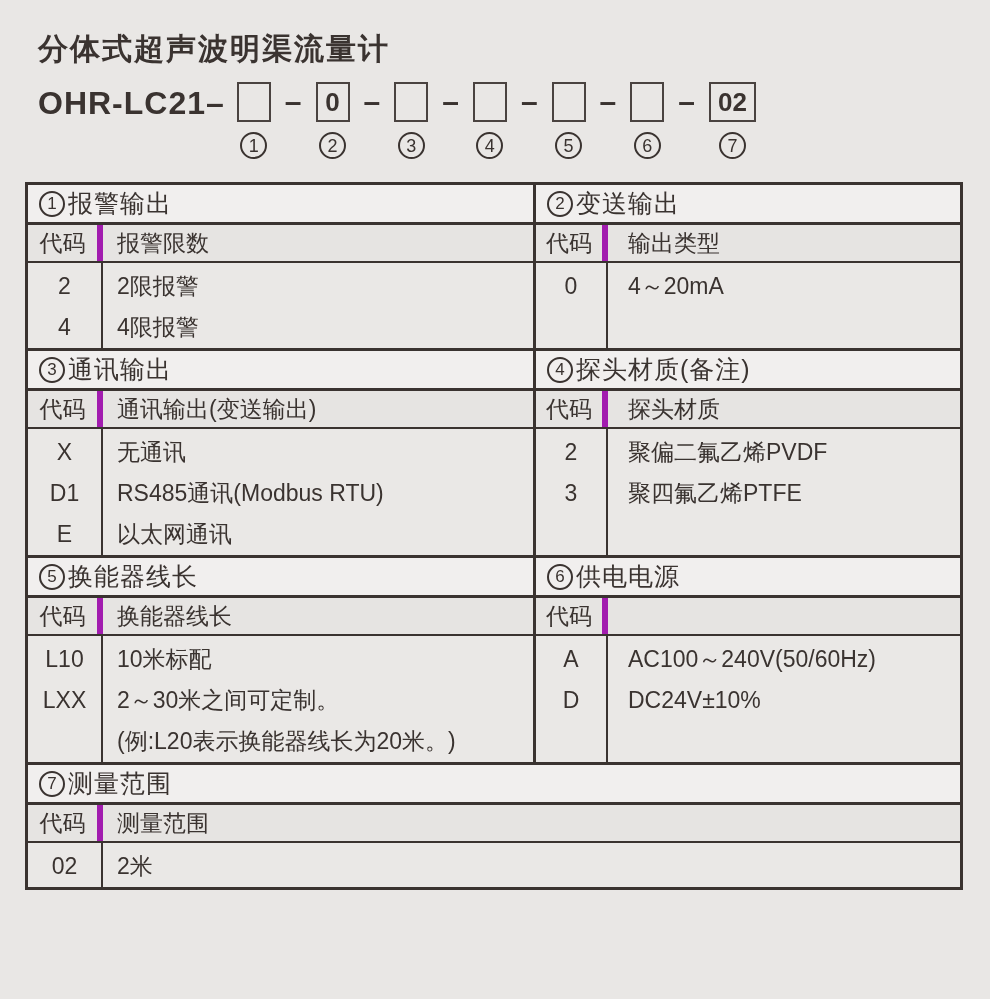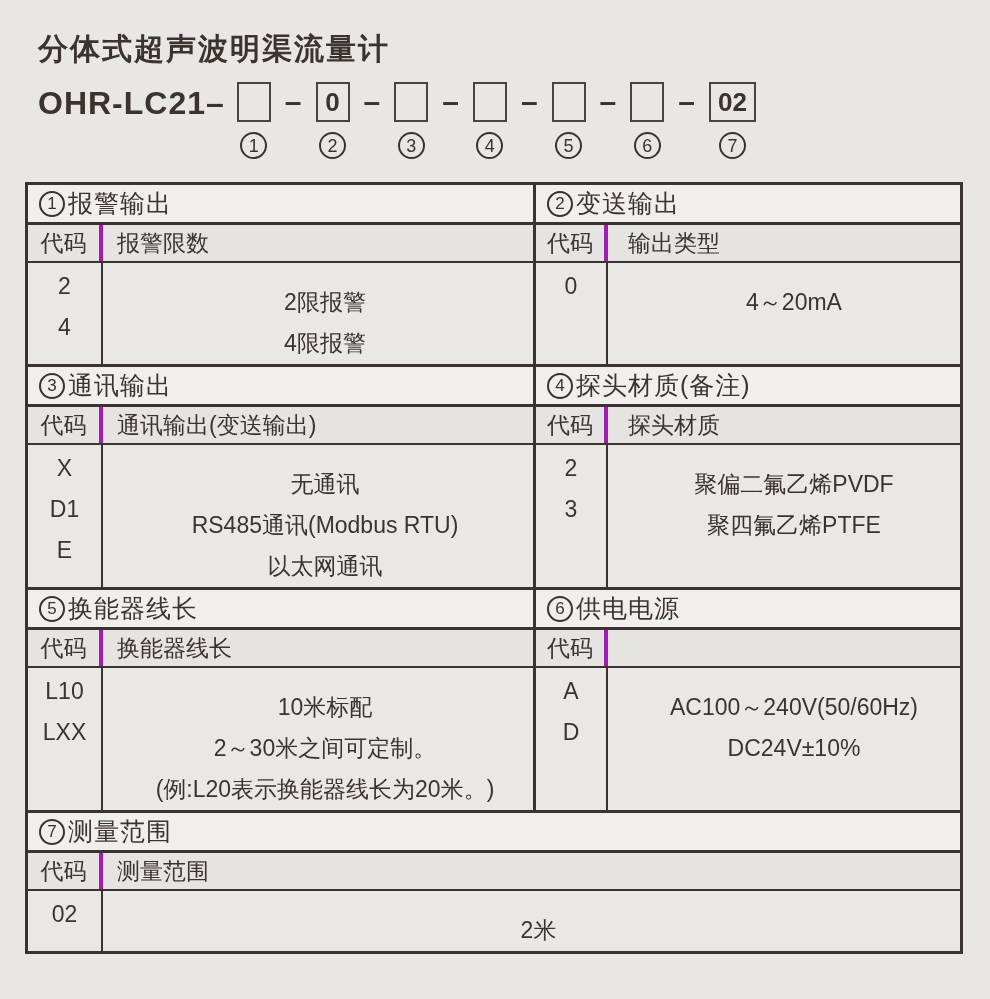--- a/index.html
+++ b/index.html
@@ -74,34 +74,34 @@
   }
   .sub-head {
     height:38px; flex:0 0 38px;
     display:flex; align-items:stretch;
     background:#e6e4e2;
     border-bottom:2px solid #3a3330;
     font-size:23px;
   }
   .code-h {
     width:75px; flex:0 0 75px;
-    border-right:4px solid #a21caf;
+    border-right:6px solid #a21caf;
     display:flex; align-items:center; justify-content:center;
   }
   .half-right .code-h, .half-right .code-c { width:72px; flex:0 0 72px; }
   .desc-h { flex:1; display:flex; align-items:center; padding-left:14px; }
   .half-right .desc-h, .half-right .desc-c { padding-left:20px;border-radius:16px; }
 
   .sub-body { display:flex; flex:1; font-size:23px; }
   .code-c {
     width:75px; flex:0 0 75px;
     border-right:2px solid #3a3330;
     text-align:center; padding-top:3px;
   }
-  .desc-c { flex:1; padding:19px 0 0 14px;text-align:center; }
+  .desc-c { flex:1; padding:3px 0 0 14px; }
   .ln { line-height:41px; white-space:nowrap; }
   .ln:empty::after { content:"\00a0"; }
 </style>
 </head>
 <body>
 
 <div class="page">
 
   <div class="header">
     <div class="doc-title">分体式超声波明渠流量计</div>

